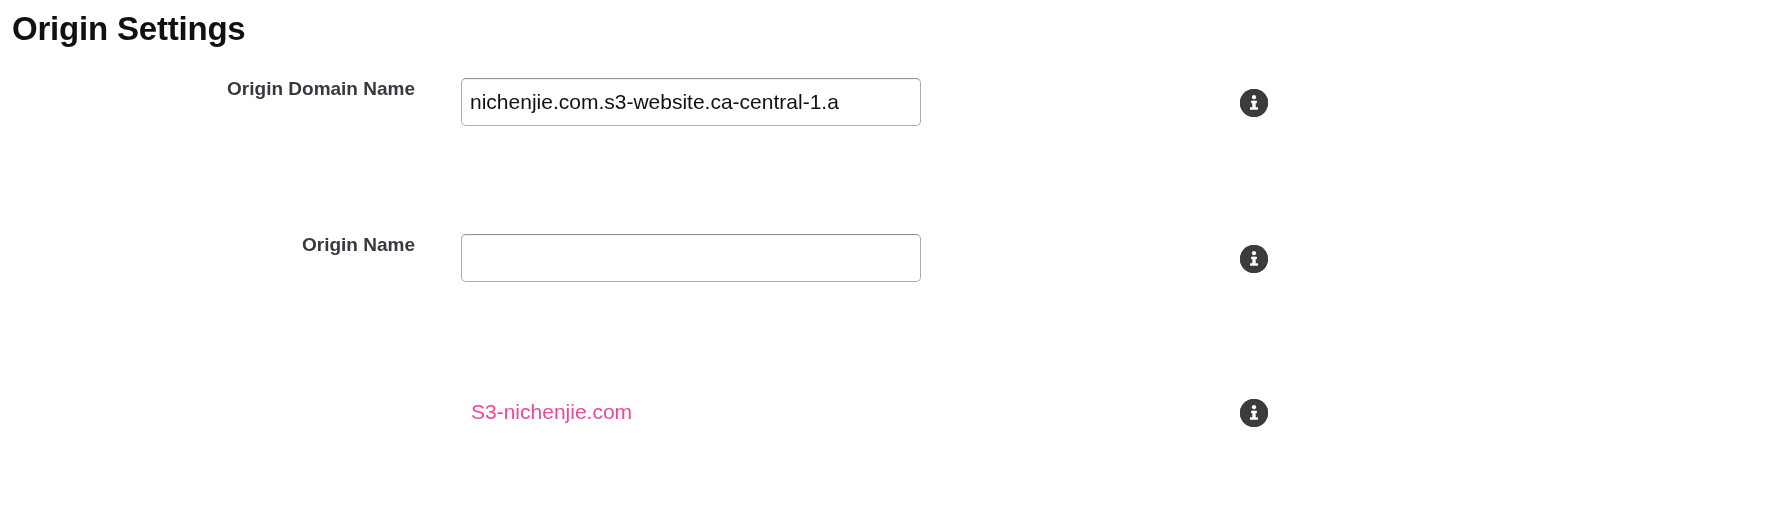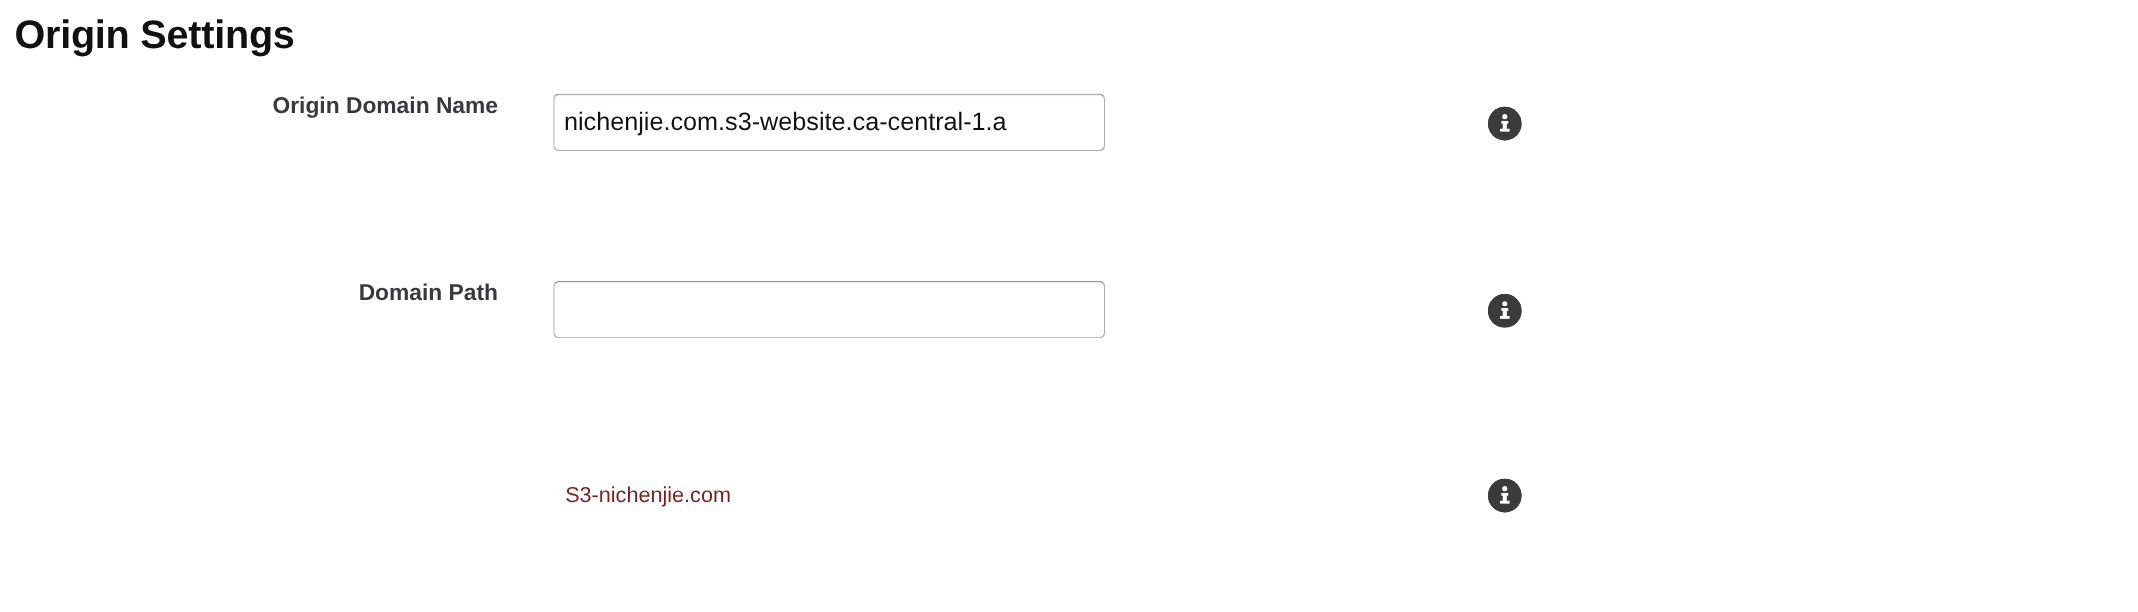--- a/index.html
+++ b/index.html
@@ -70,22 +70,22 @@
     font-family: "Liberation Sans", sans-serif;
     font-size: 21px;
     color: #111111;
     padding: 0 8px;
     outline: none;
     box-shadow: inset 0 1px 1px rgba(0,0,0,0.06);
   }
   .txt-input::placeholder { color: #9aa0a6; }
 
   .static-value {
-    font-size: 18px;
-    color: #7f1d1d;
+    font-size: 21px;
+    color: #ec4899;
     line-height: 48px;
     padding-left: 10px;
     white-space: nowrap;
   }
 
   .info-icon {
     display: inline-block;
     width: 28px;
     height: 28px;
     border-radius: 50%;
@@ -123,21 +123,21 @@
           <circle cx="14" cy="8.2" r="2.1" fill="#ffffff"></circle>
           <rect x="11.1" y="11.8" width="5.8" height="2.3" fill="#ffffff"></rect>
           <rect x="12.3" y="11.8" width="3.4" height="8.3" fill="#ffffff"></rect>
           <rect x="10" y="18.3" width="8" height="2.4" fill="#ffffff"></rect>
         </svg>
       </span>
     </span>
   </div>
 
   <div class="form-row row-path">
-    <div class="row-label">Domain Path</div>
+    <div class="row-label">Origin Name</div>
     <div class="field-col">
       <input class="txt-input" type="text" value="" style="">
     </div>
     <span class="icon-path">
       <span class="info-icon">
         <svg width="28" height="28" viewBox="0 0 28 28" aria-hidden="true">
           <circle cx="14" cy="14" r="14" fill="#3b3b3b"></circle>
           <circle cx="14" cy="8.2" r="2.1" fill="#ffffff"></circle>
           <rect x="11.1" y="11.8" width="5.8" height="2.3" fill="#ffffff"></rect>
           <rect x="12.3" y="11.8" width="3.4" height="8.3" fill="#ffffff"></rect>

